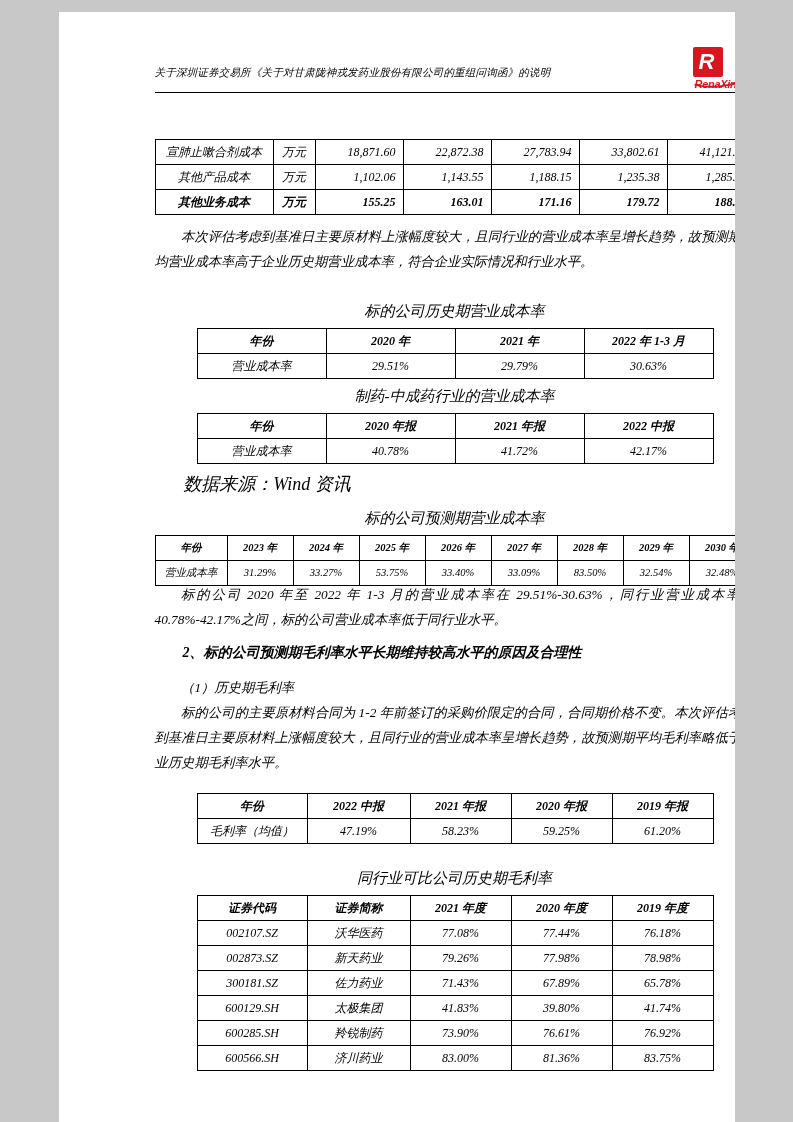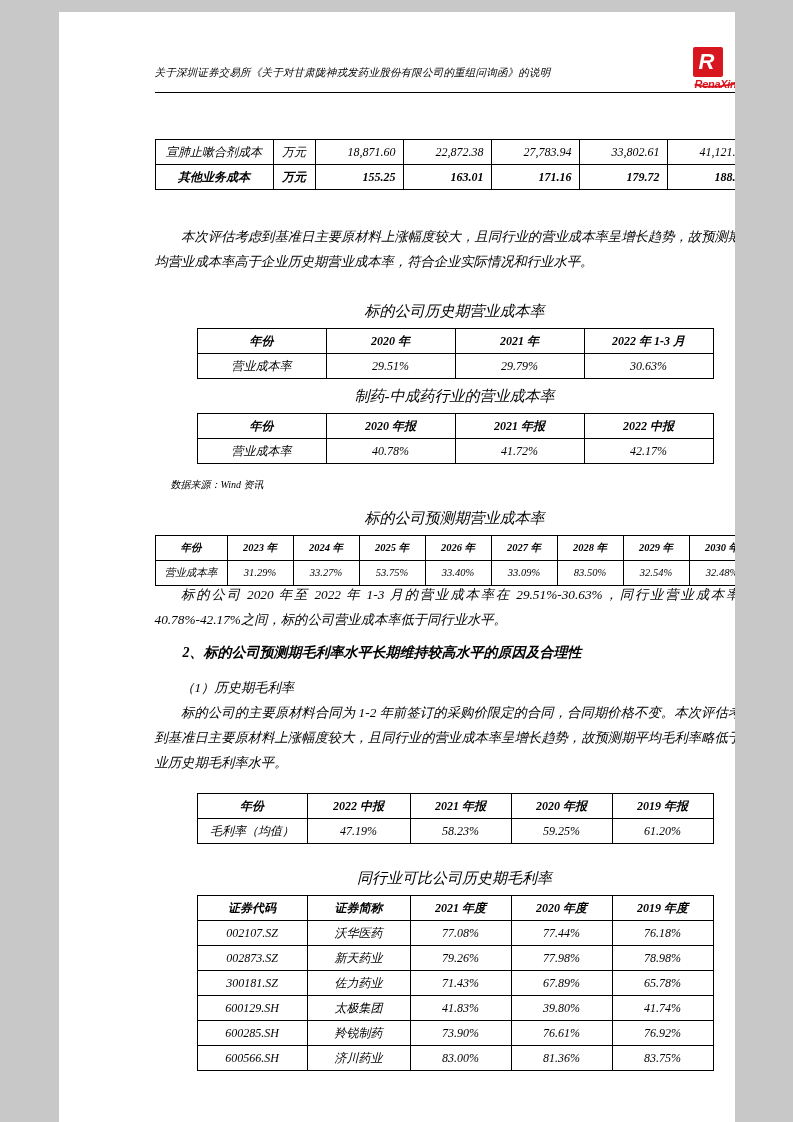--- a/index.html
+++ b/index.html
@@ -98,21 +98,21 @@
 
   p.para {
     margin: 0;
     font-size: 13.3px;
     line-height: 25px;
     text-align: justify;
     text-indent: 2em;
   }
   p.para-noindent {
     margin: 0;
-    font-size: 10px;
+    font-size: 18px;
     line-height: 25px;
     text-indent: 0;
   }
   .bold { font-weight: bold; }
 
   .tbl-caption {
     text-align: center;
     font-size: 15px;
     line-height: 22px;
     margin: 0;
@@ -177,20 +177,29 @@
       </colgroup>
       <tbody>
         <tr>
           <td class="lbl">宣肺止嗽合剂成本</td>
           <td class="lbl">万元</td>
           <td class="num">18,871.60</td>
           <td class="num">22,872.38</td>
           <td class="num">27,783.94</td>
           <td class="num">33,802.61</td>
           <td class="num">41,121.43</td>
+        </tr>
+        <tr>
+          <td class="lbl">其他产品成本</td>
+          <td class="lbl">万元</td>
+          <td class="num">1,102.06</td>
+          <td class="num">1,143.55</td>
+          <td class="num">1,188.15</td>
+          <td class="num">1,235.38</td>
+          <td class="num">1,285.24</td>
         </tr>
         <tr class="bold">
           <td class="lbl">其他业务成本</td>
           <td class="lbl">万元</td>
           <td class="num">155.25</td>
           <td class="num">163.01</td>
           <td class="num">171.16</td>
           <td class="num">179.72</td>
           <td class="num">188.70</td>
         </tr>

